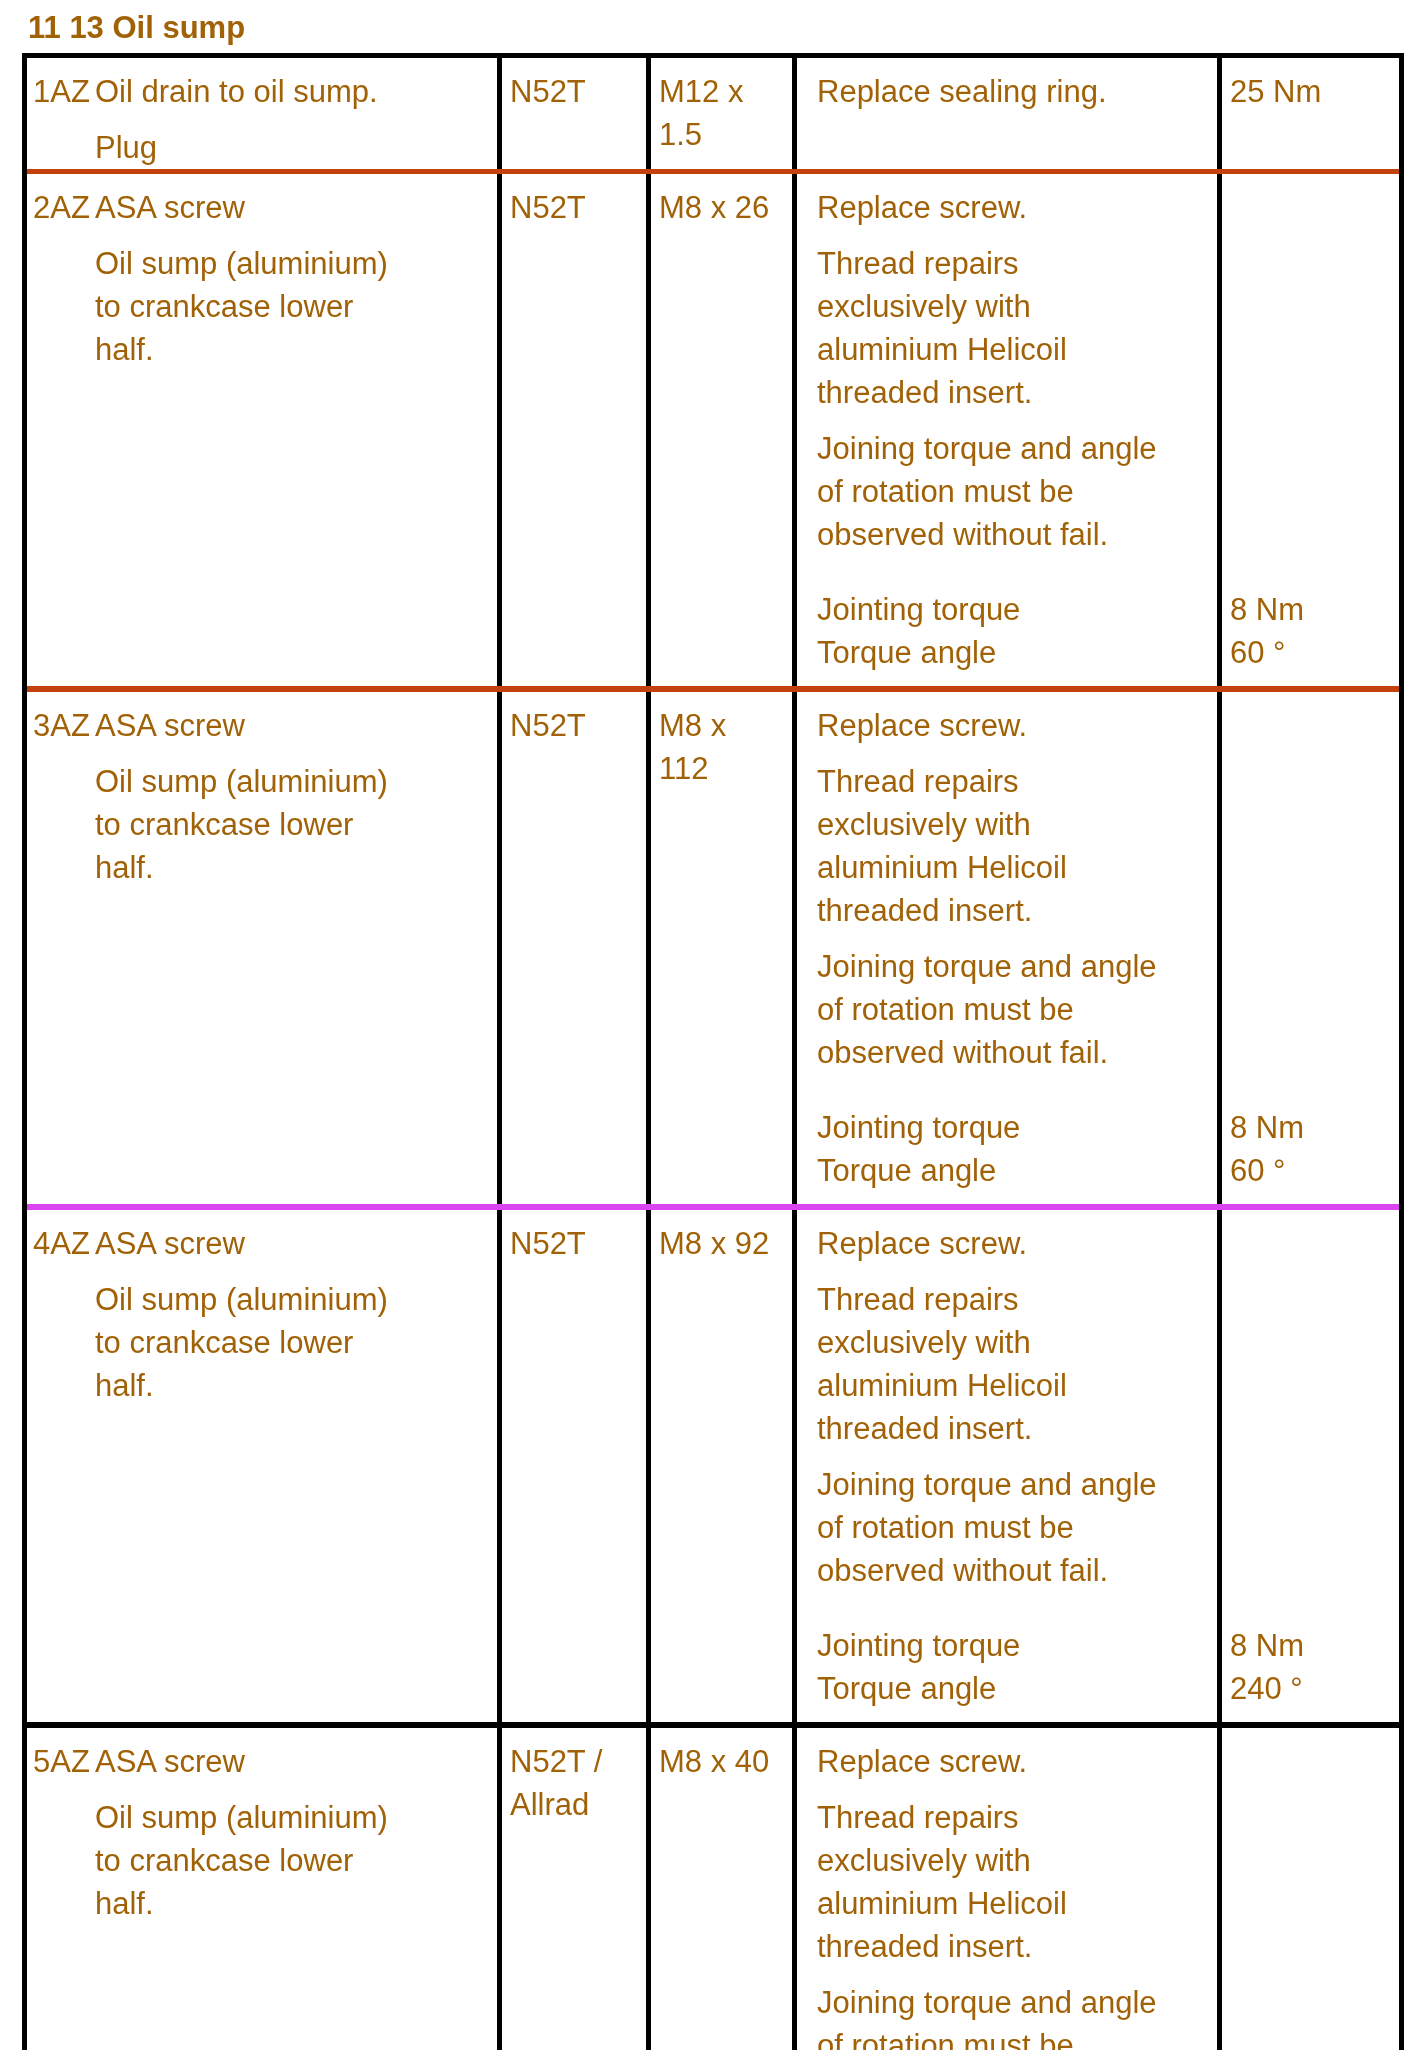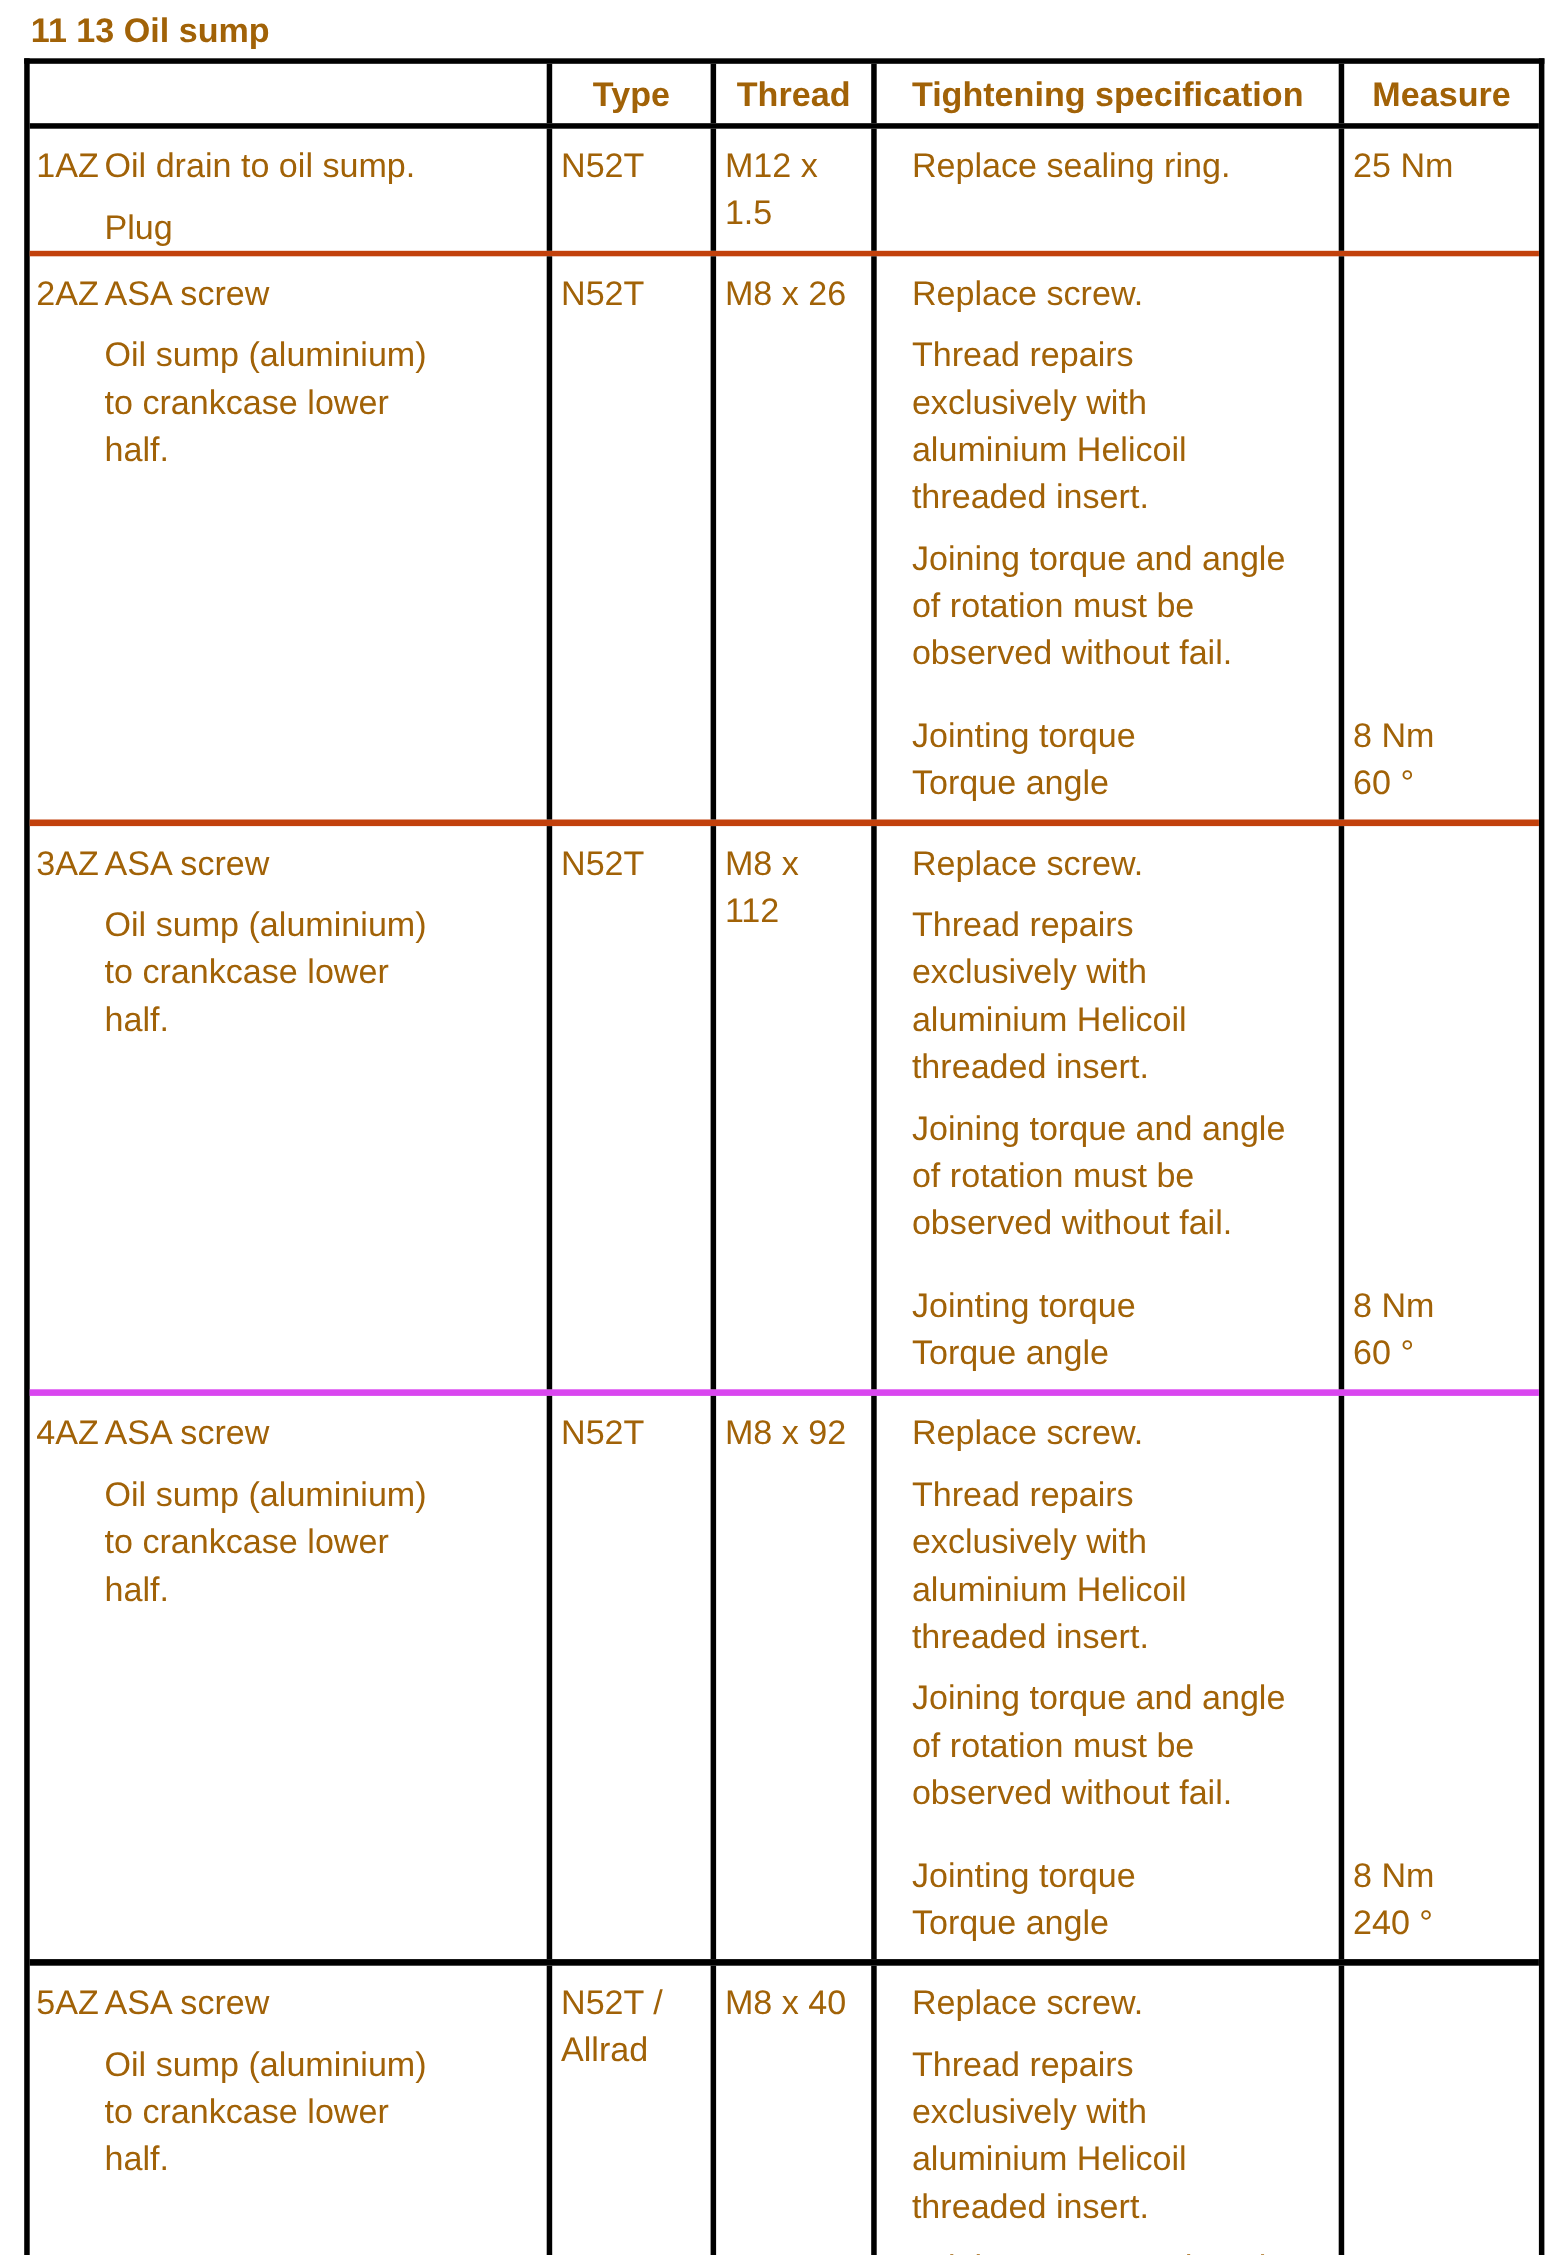--- a/index.html
+++ b/index.html
@@ -37,21 +37,21 @@
   .row.r1{min-height:486px;border-bottom:6px solid #c2410c;}
   .row.r2{min-height:487px;border-bottom:6px solid #d946ef;}
   .row.r3{min-height:493px;border-bottom:6px solid #000;}
   .row.r4{min-height:420px;}
   .cell{
     box-sizing:border-box;
     padding:12px 6px 0 8px;
     overflow:visible;
   }
   .cell.c2,.cell.c3,.cell.c4,.cell.c5{border-left:5px solid #000;}
-  .cell.c4{padding-left:32px;display:flex;flex-direction:column;}
+  .cell.c4{padding-left:20px;display:flex;flex-direction:column;}
   .cell.c5{display:flex;flex-direction:column;}
   .cell.h{
     display:flex;align-items:center;justify-content:center;
     font-weight:bold;
     padding:0 4px;
     text-align:center;
   }
   .c1{display:flex;align-items:flex-start;padding-left:6px;}
   .rid{flex:none;width:62px;}
   .ibody{flex:1;min-width:0;}
@@ -60,27 +60,20 @@
   .grow{flex:1 1 auto;}
   .spec-bottom,.measure-bottom{margin-bottom:12px;margin-top:32px;}
 </style>
 </head>
 <body>
 
 <div class="page">
   <div class="title">11 13 Oil sump</div>
 
   <div class="tbl">
-    <div class="row hdr">
-      <div class="cell h c1"></div>
-      <div class="cell h c2">Type</div>
-      <div class="cell h c3">Thread</div>
-      <div class="cell h c4h c4" style="display: flex; align-items: center; justify-content: center; padding: 0px 4px; flex-direction: row;">Tightening specification</div>
-      <div class="cell h c5h c5" style="display: flex; align-items: center; justify-content: center; padding: 0px 2px; flex-direction: row;">Measure</div>
-    </div>
     <div id="rows-container">
         <div class="row body r0">
           <div class="cell c1">
             <span class="rid">1AZ</span>
             <div class="ibody">
               <div class="para">
                 <div class="line">Oil drain to oil sump.</div>
               </div>
               <div class="para">
                 <div class="line">Plug</div>

